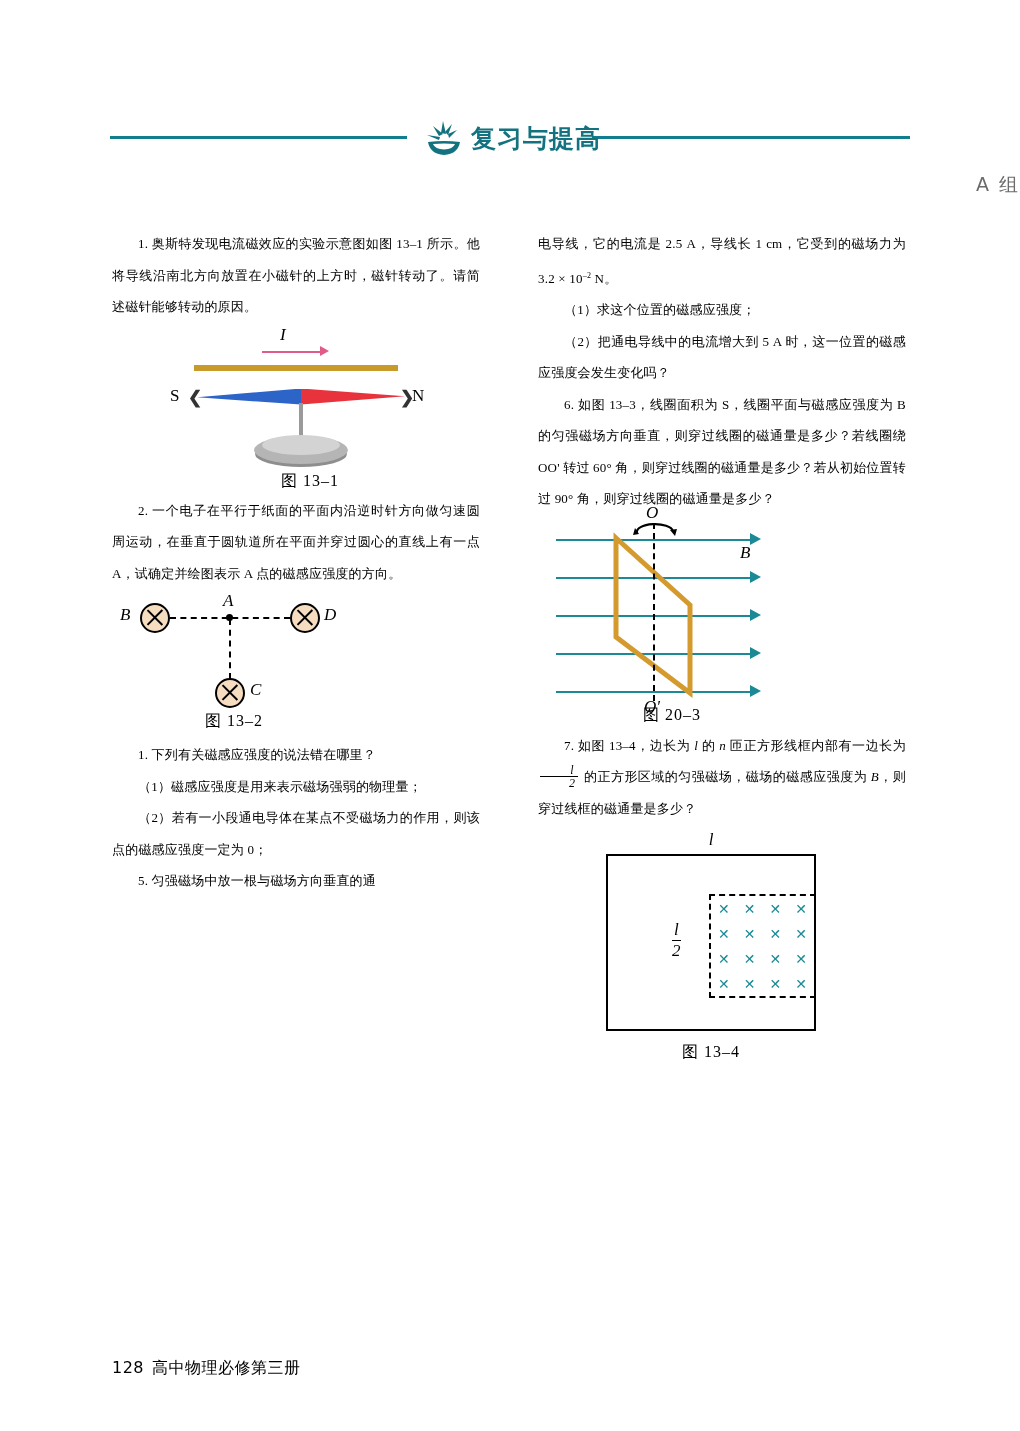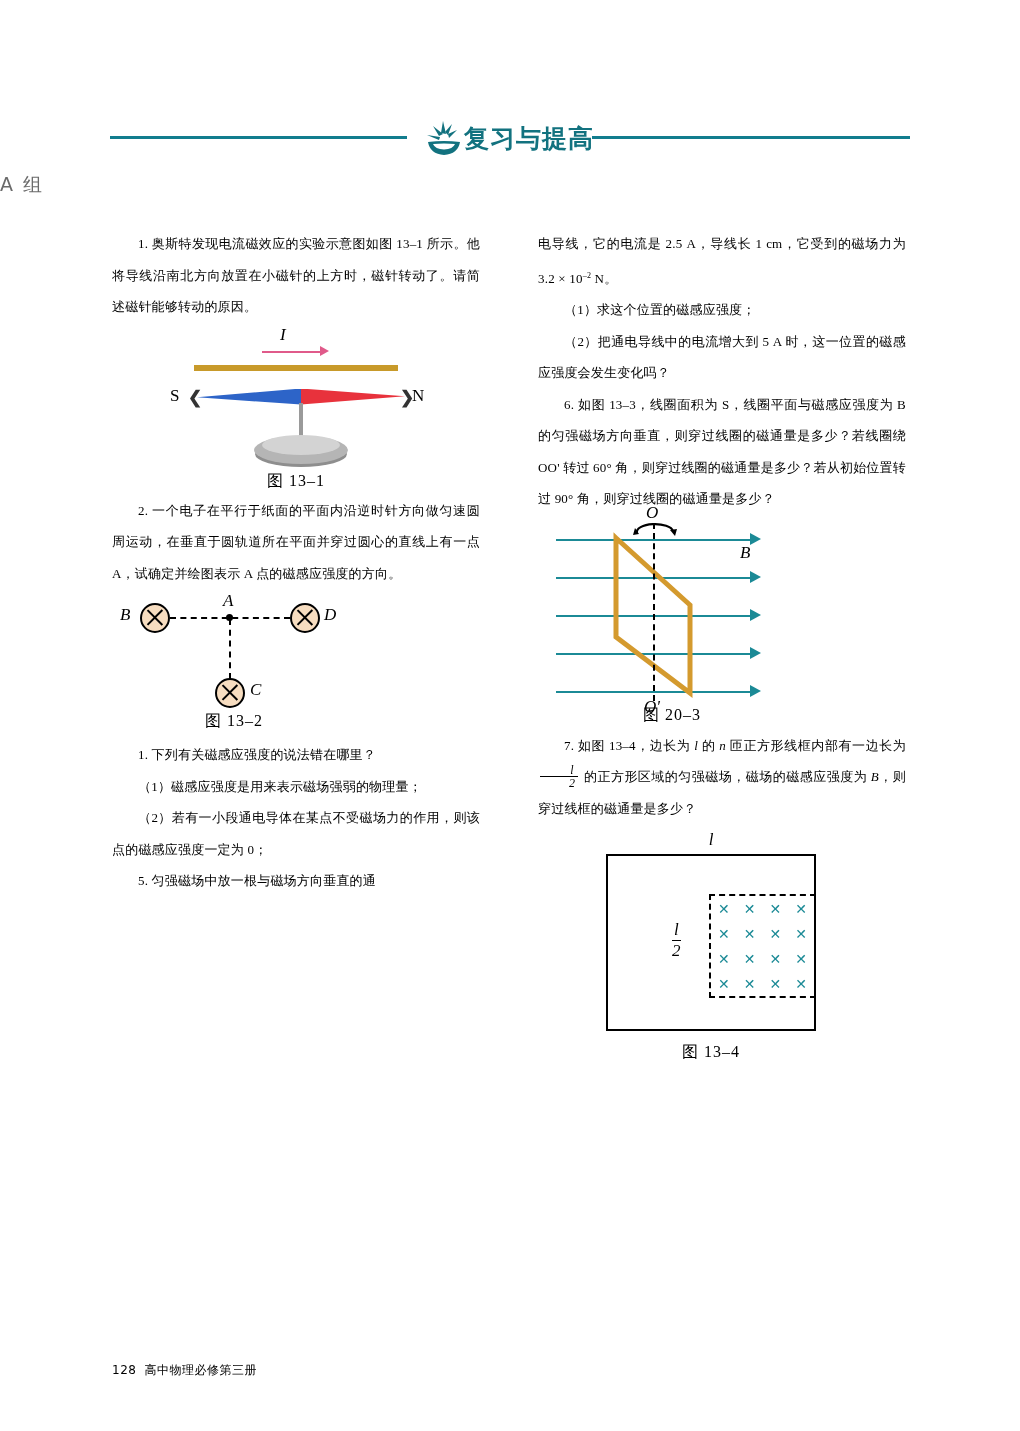--- a/index.html
+++ b/index.html
@@ -27,42 +27,43 @@
     height: 3px;
     background: #127d8e;
   }
   .hdr-rule.left  { left: 110px;  width: 297px; }
   .hdr-rule.right { left: 592px;  width: 318px; }
 
   #hdr-badge {
     position: absolute;
     left: 424px; top: 0;
     width: 170px; height: 56px;
-    display: flex; align-items: center; 
+    display: flex; align-items: center; gap: 7px;
   }
   #hdr-logo { width: 40px; height: 40px; position: relative; flex: 0 0 auto; }
   #hdr-title {
     font-family: "DejaVu Sans", "Liberation Sans", sans-serif;
     font-size: 25px;
     font-weight: bold;
     color: #12727f;
     letter-spacing: 1px;
     white-space: nowrap;
   }
 
   
   #section-title {
     position: absolute;
     left: 0; top: 172px;
     width: 1020px;
-    text-align: left;
+    text-align: right;
     font-family: "DejaVu Sans", "Liberation Sans", sans-serif;
     font-size: 19px;
     color: #6b6b6b;
     letter-spacing: 2px;
+    padding-left: 8px;
   }
 
   
   .col {
     position: absolute;
     top: 228px;
     width: 368px;
   }
   #col-left  { left: 112px; }
   #col-right { left: 538px; }
@@ -156,21 +157,21 @@
     position: absolute; left: 142px; top: 113px;
     width: 94px; height: 28px;
     background: #b5b5b5; border-radius: 50%;
     box-shadow: 0 4px 0 -1px #8e8e8e;
   }
   #f1-base-top {
     position: absolute; left: 150px; top: 112px;
     width: 78px; height: 20px;
     background: #d3d3d3; border-radius: 50%;
   }
-  #fig-13-1 .fig-caption { position: absolute; left: 0; top: 148px; width: 368px; }
+  #fig-13-1 .fig-caption { position: absolute; left: 14px; top: 148px; width: 368px; }
 
   
   #fig-13-2 { height: 150px; }
   .xcircle {
     position: absolute;
     width: 30px; height: 30px;
     border-radius: 50%;
     background: #f7ddc0;
     border: 2.5px solid #000;
   }
@@ -265,21 +266,21 @@
   }
   #f4-half .nm { display: block; }
   #f4-half .dn { display: block; border-top: 1.4px solid #000; }
   #fig-13-4 .fig-caption { position: absolute; left: 0; top: 218px; width: 346px; }
 
   
   #page-footer {
     position: absolute;
     left: 112px; bottom: 52px;
     font-family: "DejaVu Sans", "Liberation Sans", sans-serif;
-    font-size: 12px;
+    font-size: 16px;
     color: #000;
     letter-spacing: 0.5px;
     margin-top: 37px;
   }
   #footer-page-number { margin-right: 8px; }
 </style>
 </head>
 <body>
 
 <div id="page-header">

